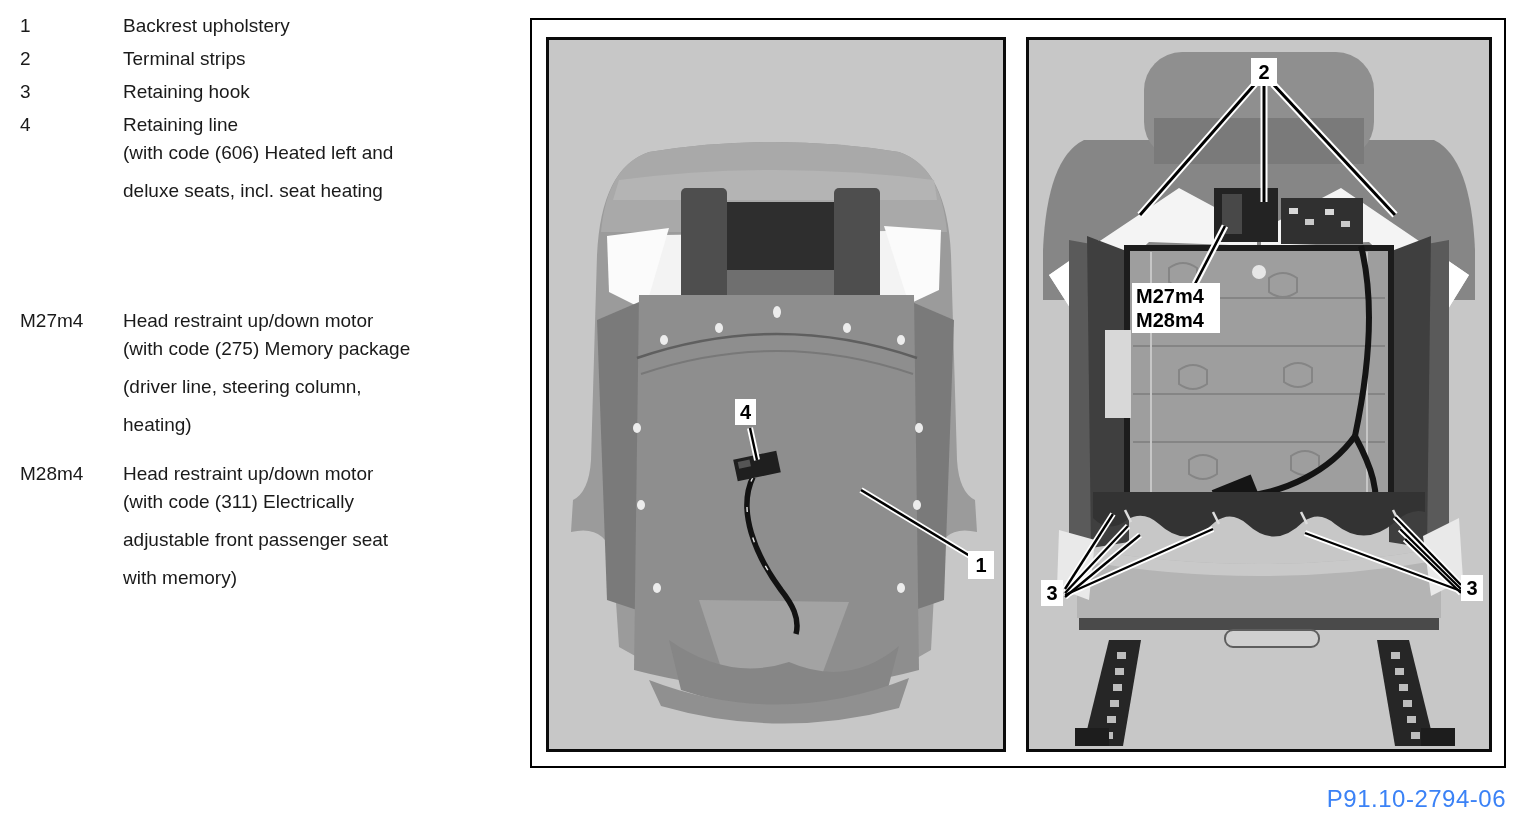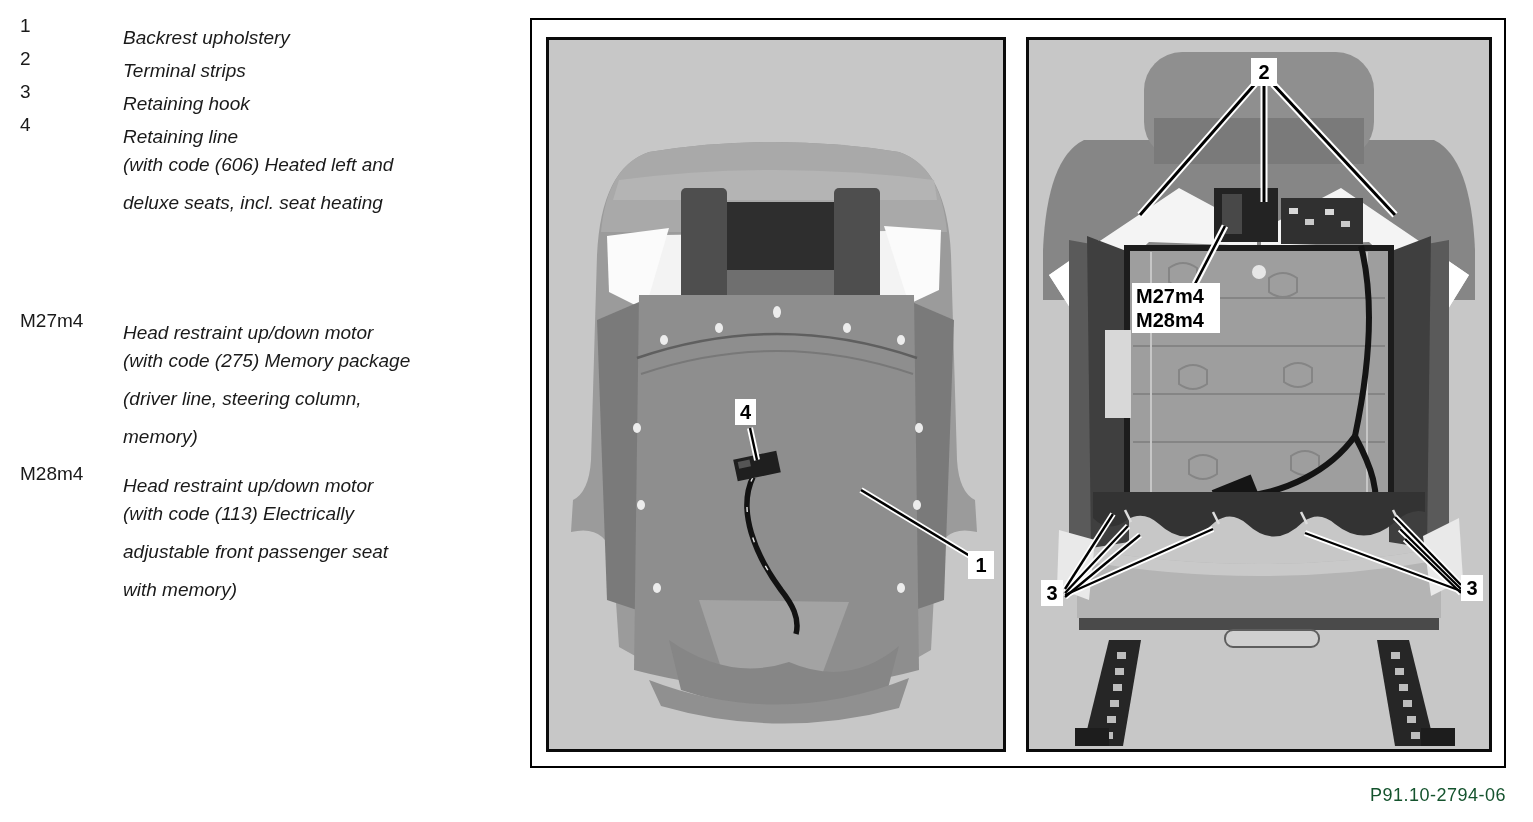--- a/index.html
+++ b/index.html
@@ -4,21 +4,21 @@
 <style>
   html,body{margin:0;padding:0;}
   body{
     width:1533px;height:822px;position:relative;background:#ffffff;
     font-family:"Liberation Sans", sans-serif;color:#1a1a1a;overflow:hidden;
   }
   
   .legend{position:absolute;left:20px;top:0;width:500px;}
   .lrow{position:absolute;left:0;}
   .lkey{position:absolute;left:0;top:0;font-size:19px;line-height:28px;white-space:nowrap;}
-  .ldesc{position:absolute;left:103px;top:12px;width:380px;font-style:italic;}
+  .ldesc{position:absolute;left:103px;top:0;width:380px;}
   .line{font-size:19px;line-height:28px;white-space:nowrap;}
   .line.gap{margin-top:10px;}
   
   .figure-frame{
     position:absolute;left:530px;top:18px;width:976px;height:750px;
     border:2px solid #000;background:#ffffff;box-sizing:border-box;
   }
   .photo{
     position:absolute;top:17px;width:460px;height:715px;
     border:3px solid #0b0b0b;background:#c7c7c7;box-sizing:border-box;overflow:hidden;
@@ -33,21 +33,21 @@
     display:flex;align-items:center;justify-content:center;
   }
   .callout.small{width:22px;height:26px;}
   .callout.motor{
     width:88px;height:50px;flex-direction:column;align-items:flex-start;
     padding:1px 4px;font-size:20px;line-height:24px;box-sizing:border-box;
   }
   
   .figcode{
     position:absolute;left:1206px;top:785px;width:300px;text-align:right;
-    font-size:18px;color:#14532d;letter-spacing:0.5px;
+    font-size:24px;color:#3b82f6;letter-spacing:0.5px;
   }
 </style>
 </head>
 <body>
 
 <div class="legend">
 
   <div class="lrow" style="top:12px">
     <div class="lkey">1</div>
     <div class="ldesc">
@@ -77,29 +77,29 @@
       <div class="line gap">deluxe seats, incl. seat heating</div>
     </div>
   </div>
 
   <div class="lrow" style="top:307px">
     <div class="lkey">M27m4</div>
     <div class="ldesc">
       <div class="line">Head restraint up/down motor</div>
       <div class="line">(with code (275) Memory package</div>
       <div class="line gap">(driver line, steering column,</div>
-      <div class="line gap">memory)</div>
+      <div class="line gap">heating)</div>
     </div>
   </div>
 
   <div class="lrow" style="top:460px">
     <div class="lkey">M28m4</div>
     <div class="ldesc">
       <div class="line">Head restraint up/down motor</div>
-      <div class="line">(with code (113) Electrically</div>
+      <div class="line">(with code (311) Electrically</div>
       <div class="line gap">adjustable front passenger seat</div>
       <div class="line gap">with memory)</div>
     </div>
   </div>
 </div>
 
 <div class="figure-frame">
 
   <div class="photo photo-left">
     <svg width="453" height="709" viewBox="0 0 453 709">

